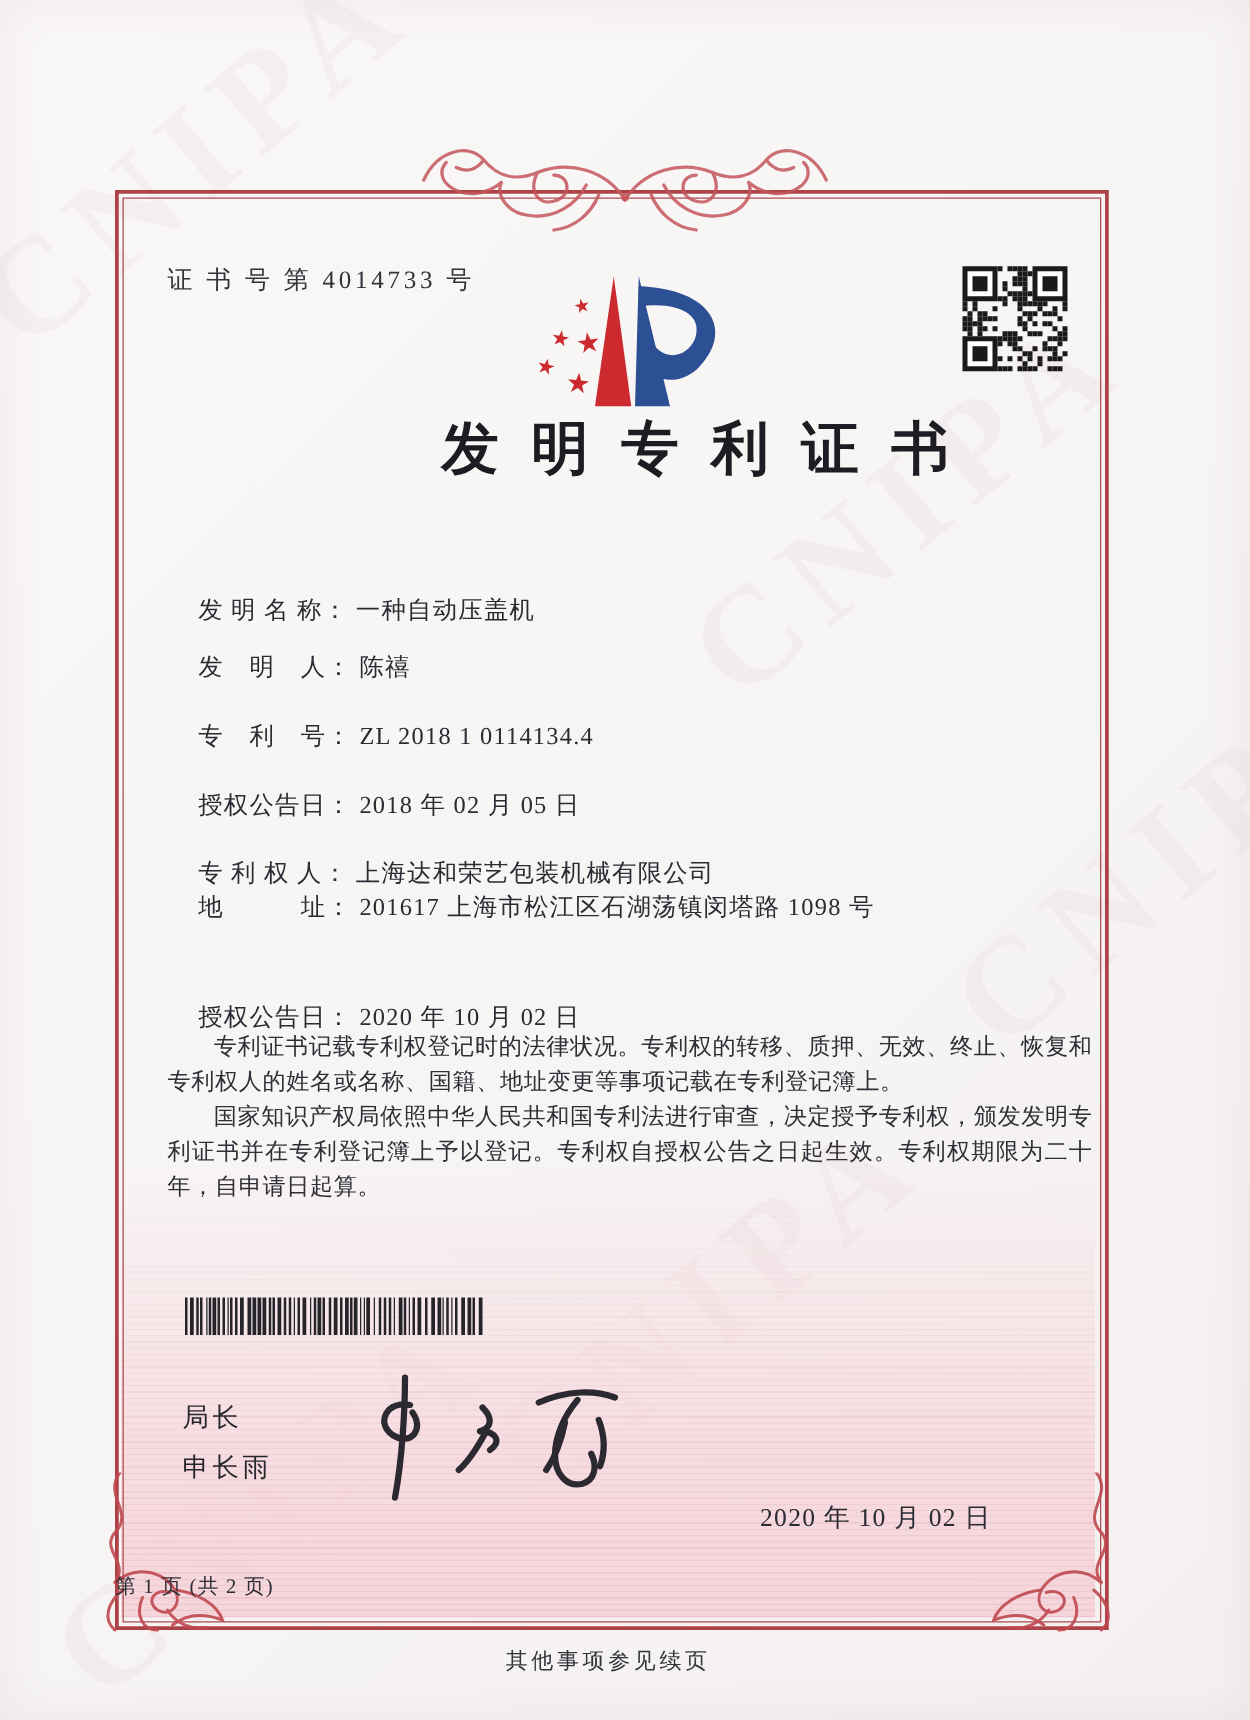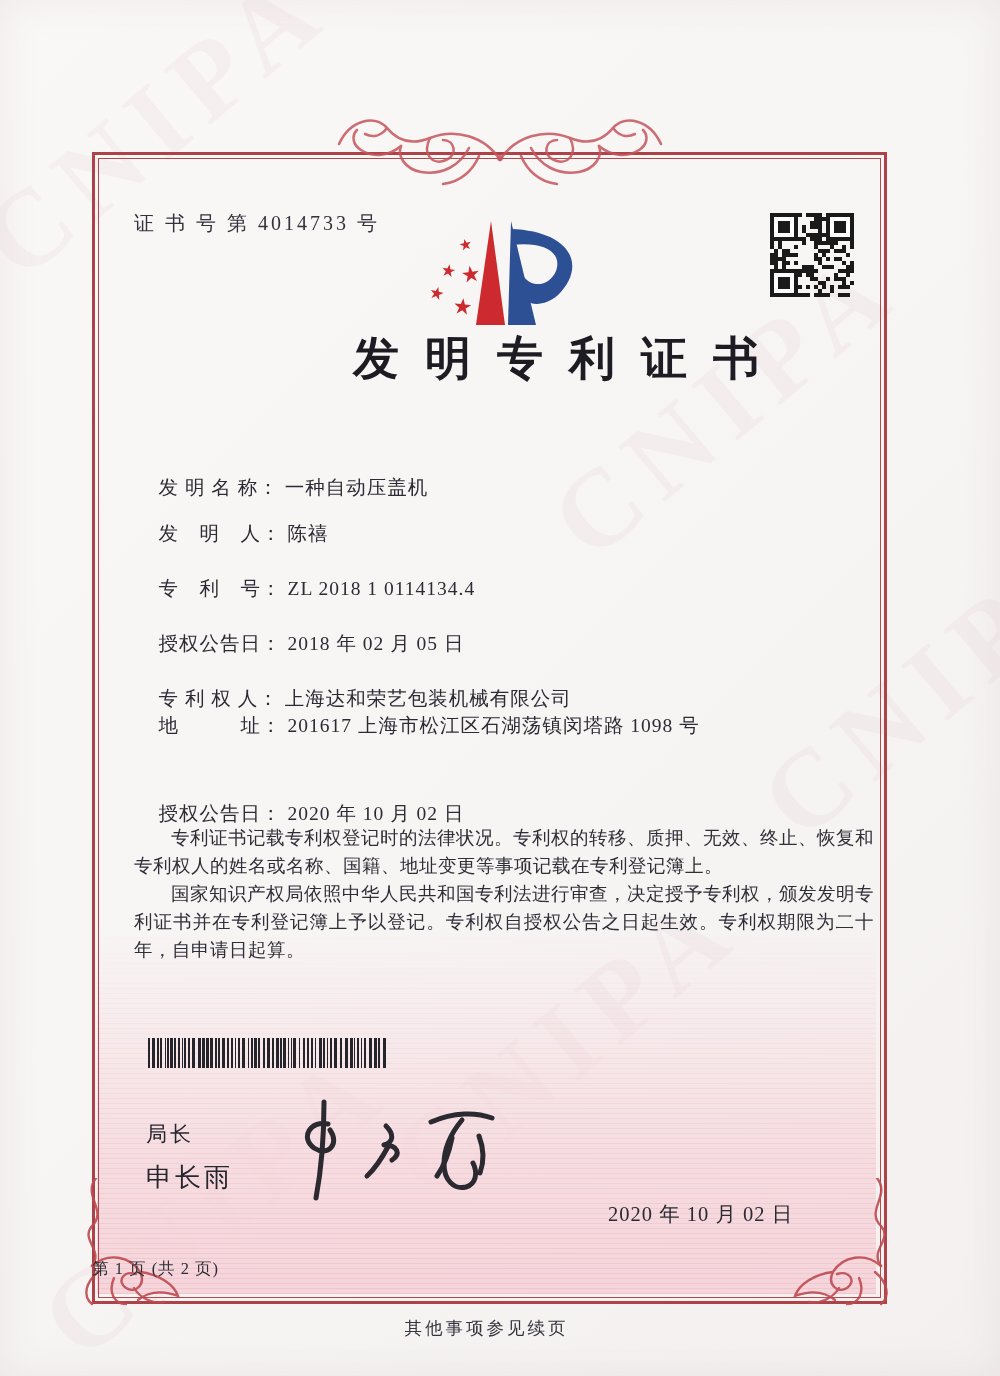--- a/index.html
+++ b/index.html
@@ -30,21 +30,21 @@
   .fieldrow{left:135px;width:740px;font-size:19.5px;letter-spacing:1px;color:#2b2b33;
             white-space:pre-wrap;}
   .fieldrow .lbl{margin-right:6px;}
   #grant2{position:absolute;left:335px;top:0;white-space:nowrap;}
   .para{position:static;margin:0;font-size:18.5px;line-height:28px;letter-spacing:0.5px;
         text-align:justify;text-indent:2em;color:#2e2e36;}
   #paras{left:134px;top:824px;width:740px;}
   #barcode{left:148px;top:1038px;width:240px;height:30px;display:flex;align-items:stretch;}
   #barcode div{height:100%;}
   #officer-title{left:146px;top:1120px;font-size:21px;letter-spacing:3px;color:#26262e;}
-  #officer-name{left:146px;top:1160px;font-size:26px;letter-spacing:3px;color:#26262e;}
+  #officer-name{left:146px;top:1160px;font-size:21px;letter-spacing:3px;color:#26262e;}
   #issue-date{left:608px;top:1200px;font-size:20.5px;letter-spacing:1px;color:#2a2a32;}
   #pageinfo{left:92px;top:1258px;width:710px;text-align:left;font-size:16.5px;
             letter-spacing:1px;color:#2e2e36;}
   #footnote{left:92px;top:1316px;width:789px;text-align:center;font-size:17.5px;
             letter-spacing:3px;color:#34343c;}
   svg{display:block;}
 </style>
 </head>
 <body>
 

